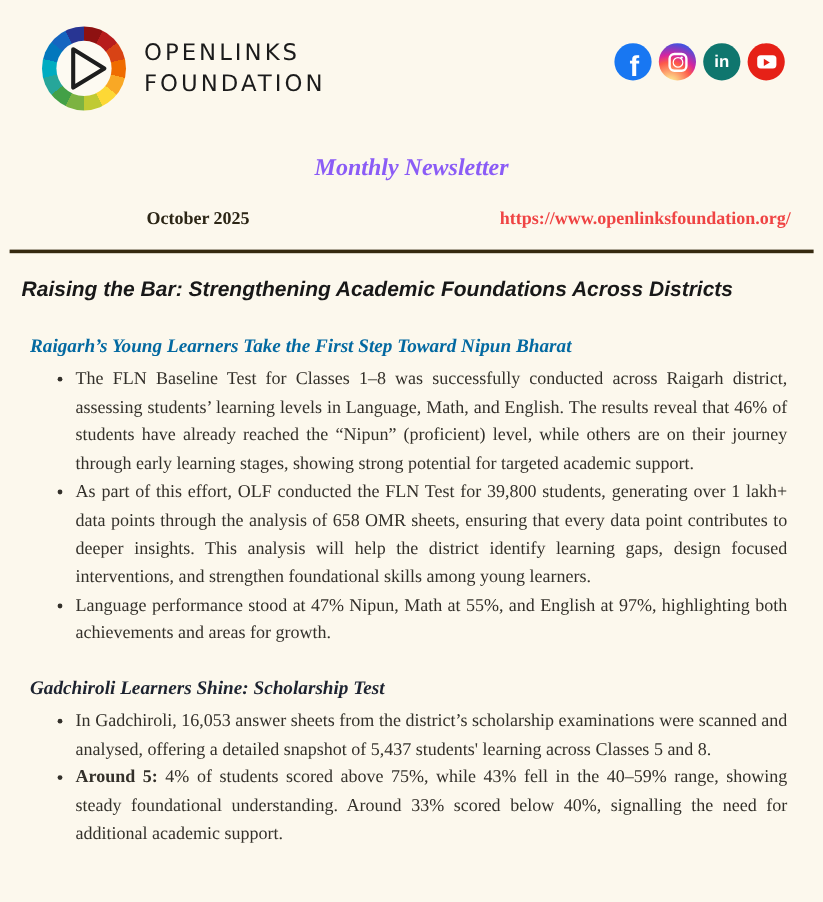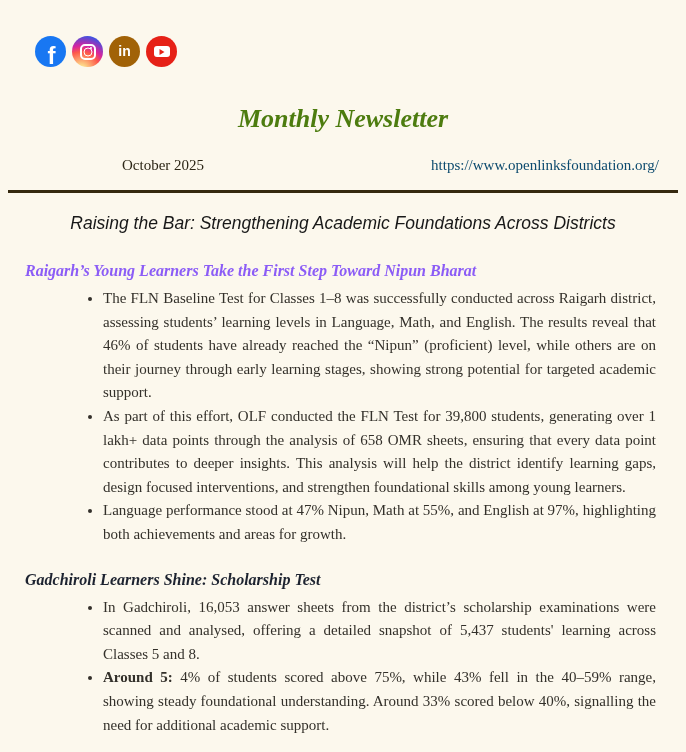--- a/index.html
+++ b/index.html
@@ -54,78 +54,89 @@
   .cam { width: 16px; height: 16px; border: 2px solid #fff; border-radius: 5px; position: relative; }
   .cam::before {
     content: ""; position: absolute; width: 7px; height: 7px;
     border: 1.6px solid #fff; border-radius: 50%;
     top: 50%; left: 50%; transform: translate(-50%,-50%);
   }
   .cam::after {
     content: ""; position: absolute; width: 2.4px; height: 2.4px;
     background: #fff; border-radius: 50%; top: 1.2px; right: 1.2px;
   }
-  .li { background: #a16207; }
+  .li { background: #0f766e; }
   .li .in {
     color: #fff; font-family: "Liberation Sans", sans-serif;
     font-weight: bold; font-size: 14px; margin-top: -2px;
   }
   .yt { background: #e62117; }
   .tube { width: 16px; height: 11.5px; background: #fff; border-radius: 3px; position: relative; }
   .tube::after {
     content: ""; position: absolute; top: 50%; left: 55%;
     transform: translate(-50%,-50%);
     border-left: 5.5px solid #e62117;
     border-top: 3.2px solid transparent;
     border-bottom: 3.2px solid transparent;
   }
 
   
   .title {
     margin-top: 37px; text-align: center;
     font-family: "Liberation Serif", serif;
     font-weight: bold; font-style: italic;
-    font-size: 26px; color: #4d7c0f;
+    font-size: 20px; color: #8b5cf6;
   }
   .meta {
     display: flex; justify-content: space-between;
     margin: 23px 27px 0 122px;
-    font-weight: normal; font-size: 15px; color: #2c2616;
+    font-weight: bold; font-size: 15px; color: #2c2616;
   }
-  .meta .url { color: #0c4a6e; text-decoration: none; text-align: center; }
+  .meta .url { color: #ef4444; text-decoration: none; text-align: center; }
   .rule { border: none; height: 3px; background: #35290f; margin: 16px 8px 0; }
 
   
   .headline {
-    margin: 20px 18px 0; text-align: center;
+    margin: 20px 18px 0; 
     font-family: "Liberation Sans", sans-serif;
-    font-weight: normal; font-style: italic;
+    font-weight: bold; font-style: italic;
     font-size: 17.5px; color: #181818;
   }
   .sec-heading {
     margin: 28px 25px 7px;
     font-family: "Liberation Serif", serif;
     font-weight: bold; font-style: italic;
     font-size: 16px;
   }
-  .sec-heading.raigarh { color: #8b5cf6; }
+  .sec-heading.raigarh { color: #0369a1; }
   .sec-heading.gadchiroli { color: #1d2330; margin-top: 24px; }
   ul { margin: 0 30px 0 25px; padding-left: 38px; list-style: disc; }
   li {
     font-size: 15px; line-height: 23.6px;
-    color: #33302a; text-align: justify; margin-left: 40px;
+    color: #33302a; text-align: justify;
   }
   li .lead { font-weight: bold; }
 </style>
 </head>
 <body>
 
 <div class="page">
 
   <header class="top">
+    <div class="brand">
+      <div class="wheel">
+        <svg viewBox="0 0 70 70">
+          <polygon points="26,19 52,35 26,51" fill="none" stroke="#1d1d1d" stroke-width="3.4" stroke-linejoin="round"></polygon>
+        </svg>
+      </div>
+      <div class="wordmark">
+        <div>OPENLINKS</div>
+        <div>FOUNDATION</div>
+      </div>
+    </div>
 
     <div class="social">
       <span class="sicon fb">
         <span class="f">f</span>
       </span>
       <span class="sicon ig">
         <span class="cam"></span>
       </span>
       <span class="sicon li">
         <span class="in">in</span>

